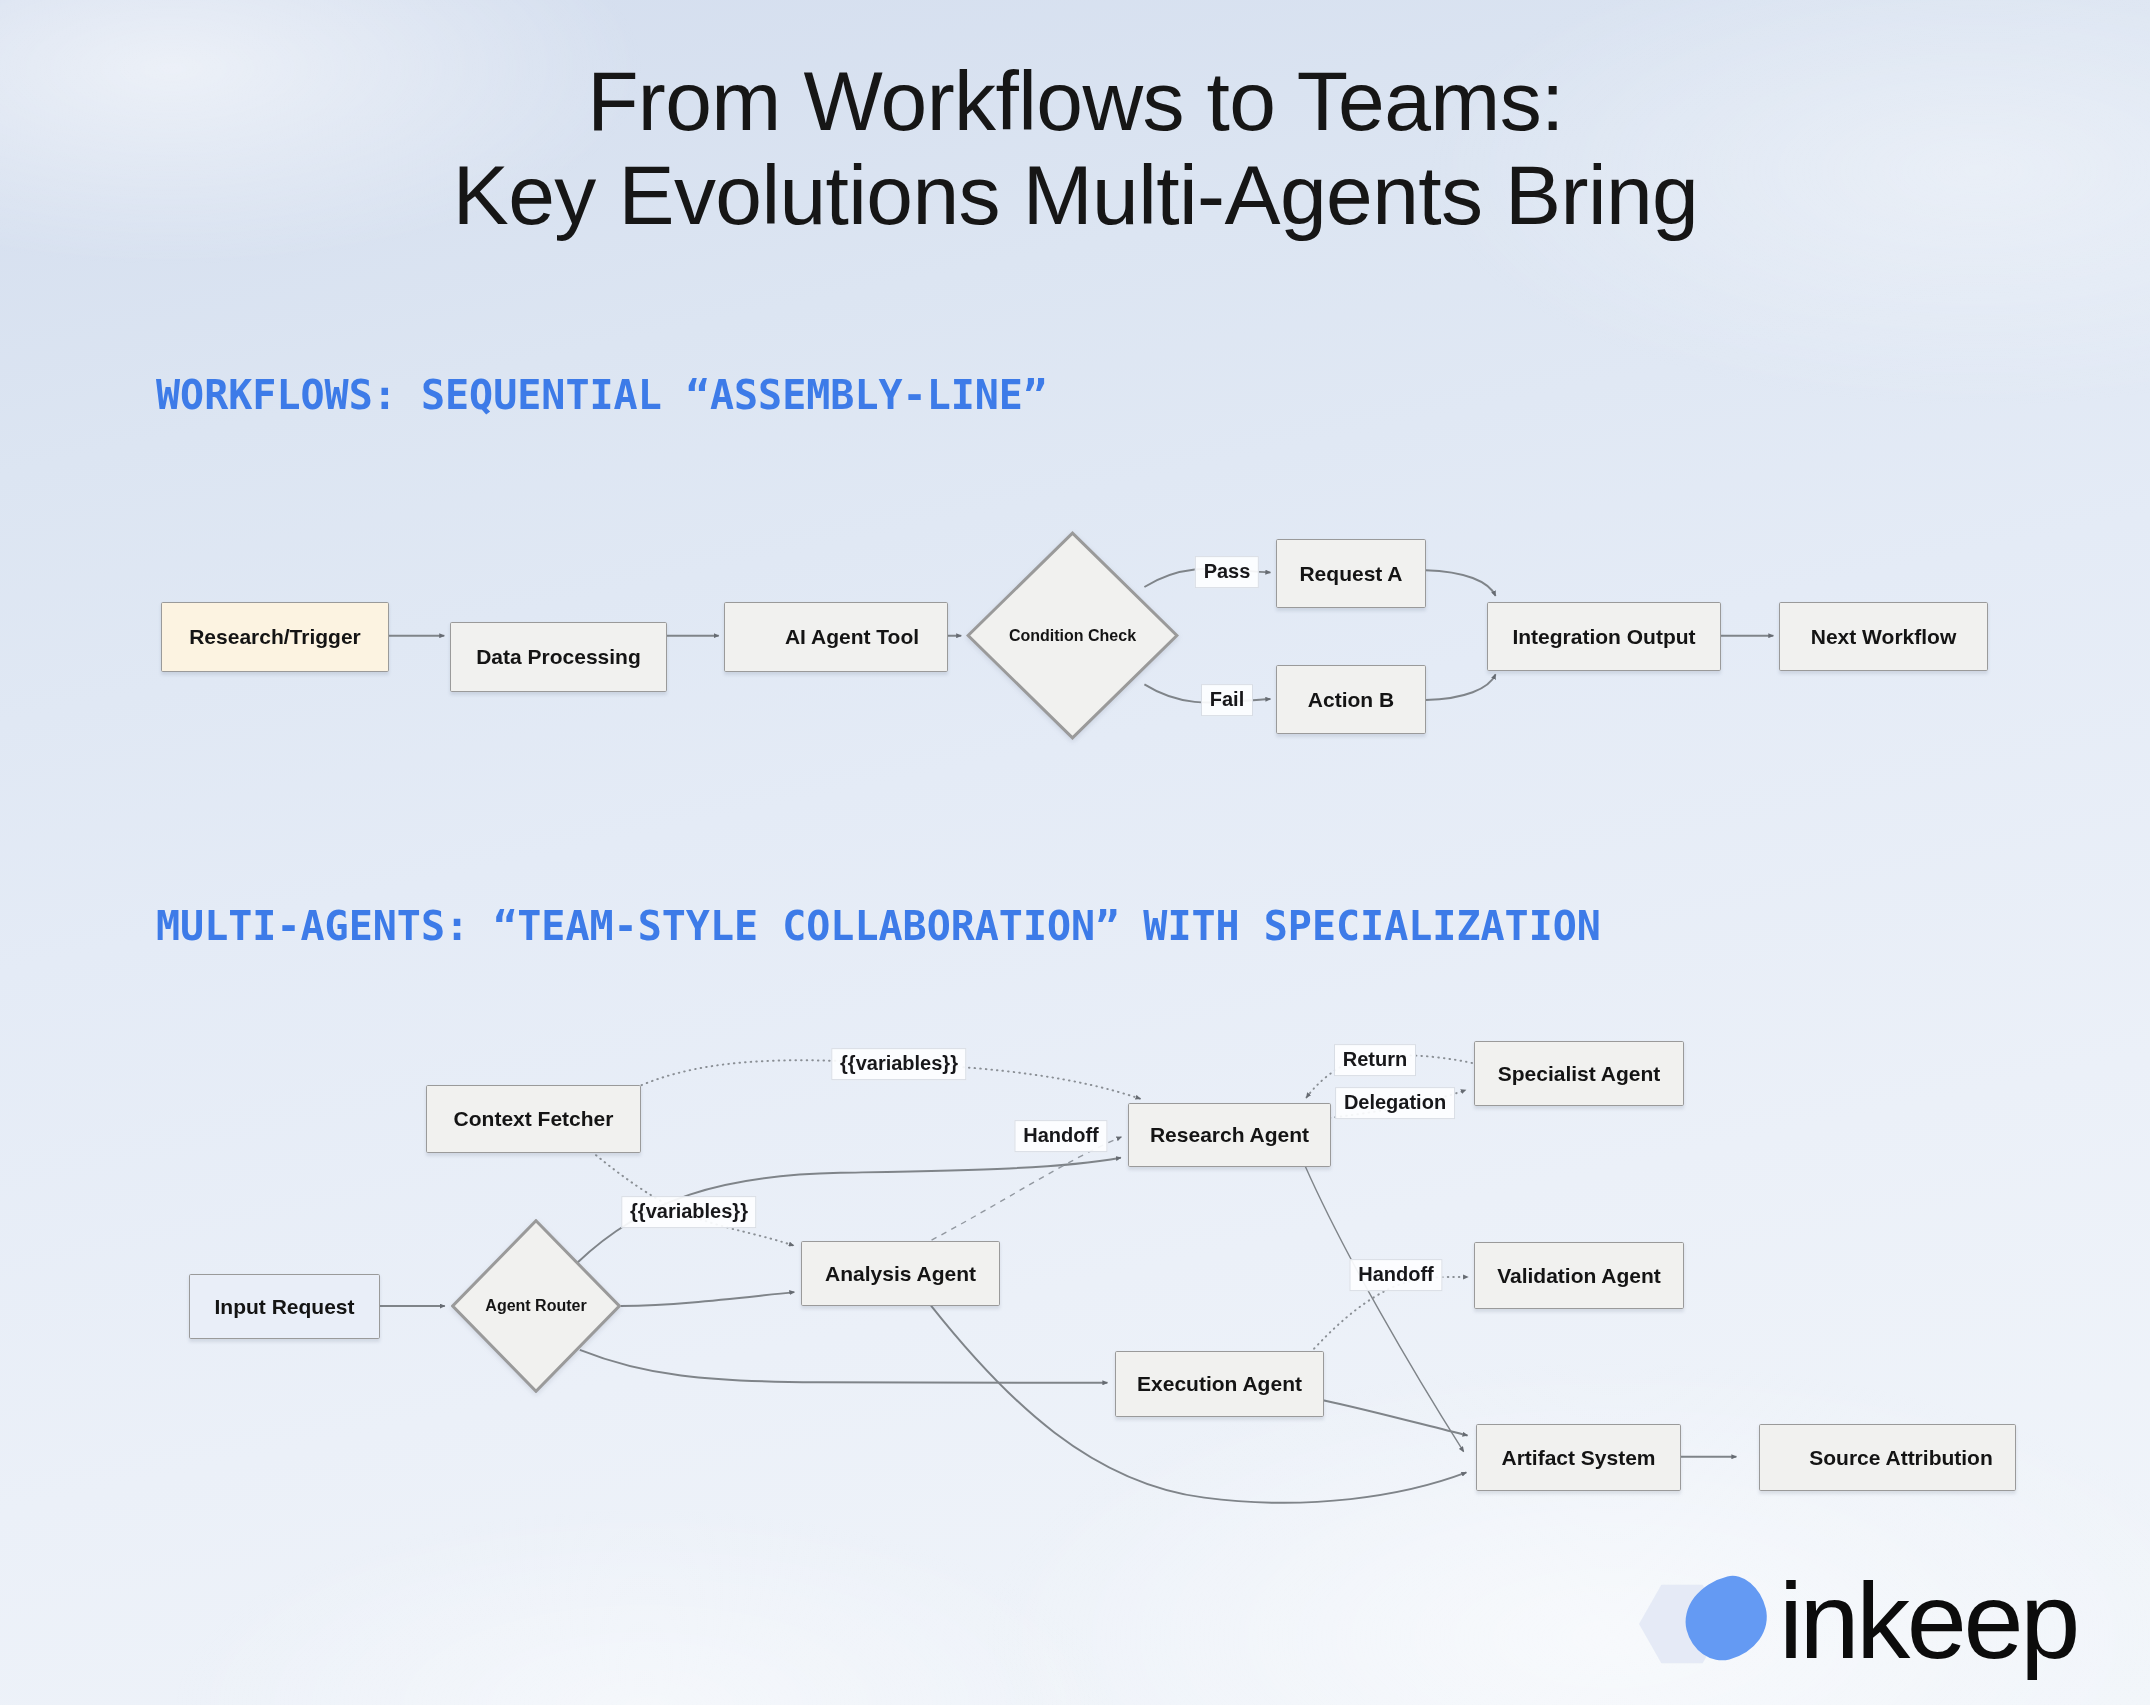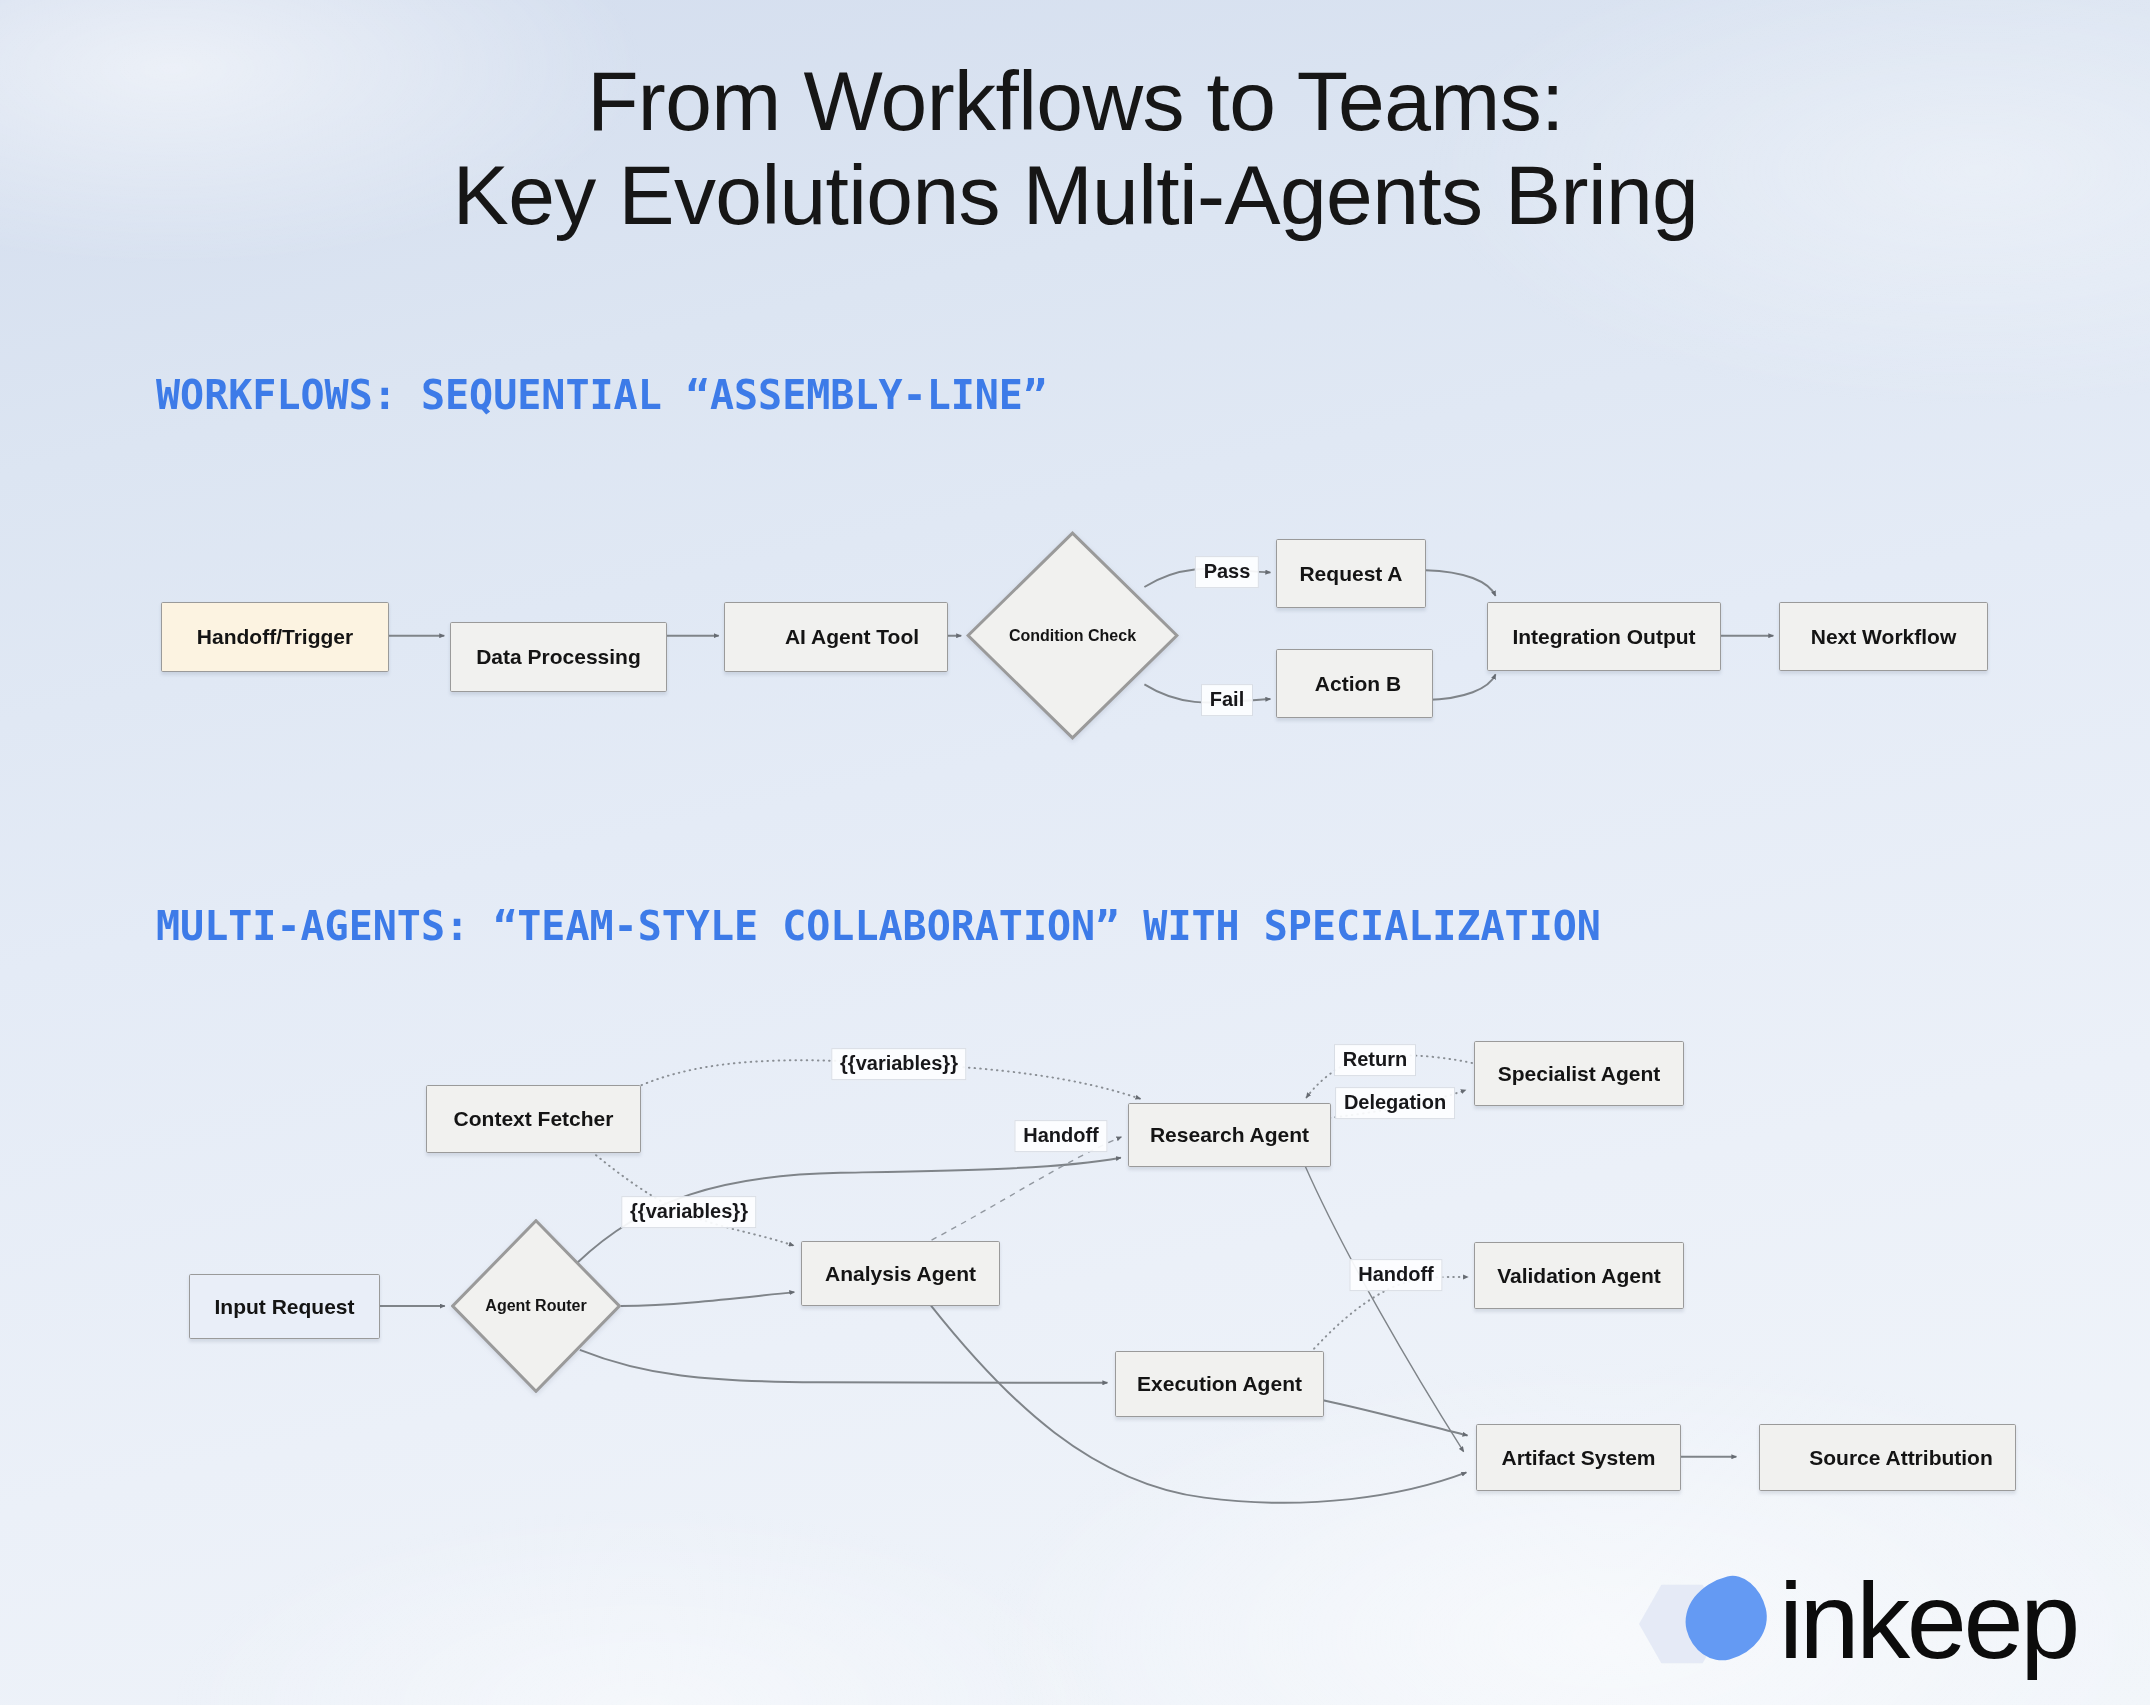--- a/index.html
+++ b/index.html
@@ -108,40 +108,40 @@
     <path d="M2374,1996 C2455,1986 2545,1972 2617,1946" marker-end="url(#arrow)"></path>
     <path d="M2628,1898 C2555,1882 2475,1880 2428,1891 C2388,1900 2350,1935 2332,1960" marker-end="url(#arrow)"></path>
     <path d="M2346,2408 C2400,2350 2442,2320 2482,2300 C2532,2278 2572,2280 2621,2280" marker-end="url(#arrow)"></path>
   </g>
   <g fill="none" stroke="#9298a0" stroke-width="2.5" stroke-dasharray="10 10">
     <path d="M1663,2214 C1785,2150 1905,2070 2002,2030" marker-end="url(#arrow)"></path>
   </g>
 </svg>
 
 <div class="node start" style="left:161px;top:602px;width:226px;height:68px;">
-    <span>Handoff/Trigger</span>
+    <span>Research/Trigger</span>
   </div>
 <div class="node" style="left:450px;top:602px;width:215px;height:68px;margin-top:20px;">
     <span>Data Processing</span>
   </div>
 <div class="node" style="left:724px;top:602px;width:190px;height:68px;padding-left:32px;">
     <span>AI Agent Tool</span>
   </div>
 
 <div class="diamond" style="left:966px;top:531px;width:213px;height:209px;">
   <svg viewBox="0 0 100 100" preserveAspectRatio="none">
     <polygon points="50,1 99,50 50,99 1,50" fill="#f1f1ef" stroke="#9a9a9a" stroke-width="3" vector-effect="non-scaling-stroke"></polygon>
   </svg>
   <div class="dlabel">Condition Check</div>
 </div>
 
 <div class="node" style="left:1276px;top:539px;width:148px;height:67px;">
     <span>Request A</span>
   </div>
-<div class="node" style="left:1276px;top:649px;width:148px;height:67px;padding-left:7px;">
+<div class="node" style="left:1276px;top:665px;width:148px;height:67px;">
     <span>Action B</span>
   </div>
 <div class="node" style="left:1487px;top:602px;width:232px;height:67px;justify-content:center;">
     <span>Integration Output</span>
   </div>
 <div class="node" style="left:1779px;top:602px;width:207px;height:67px;">
     <span>Next Workflow</span>
   </div>
 
 <div class="edge-label" style="left:1227px;top:572px;">Pass</div>

